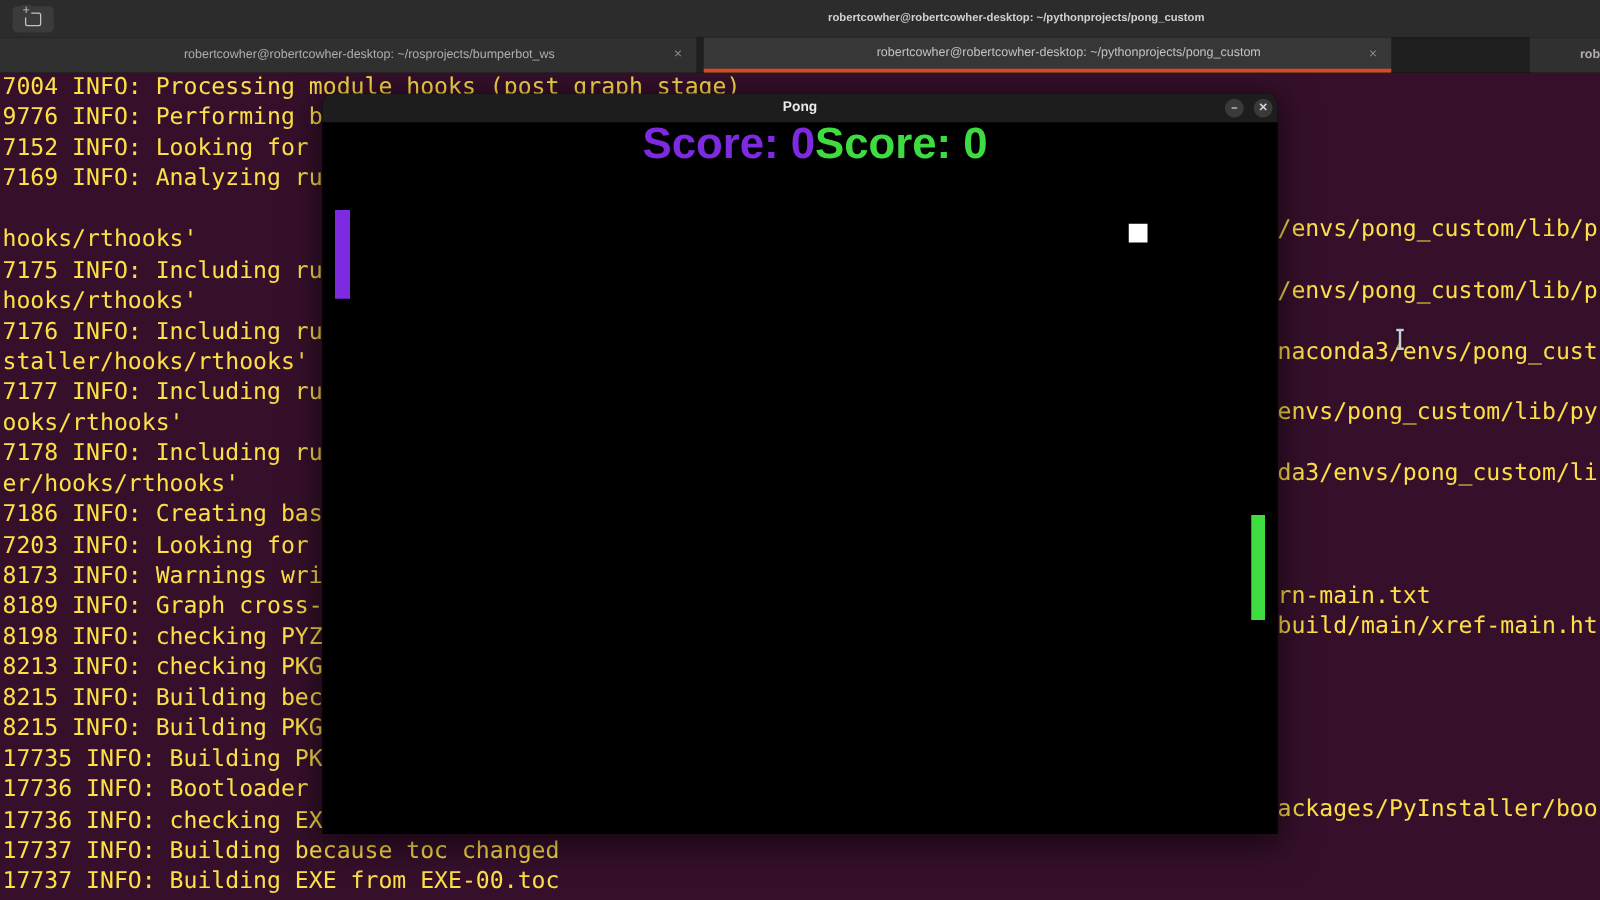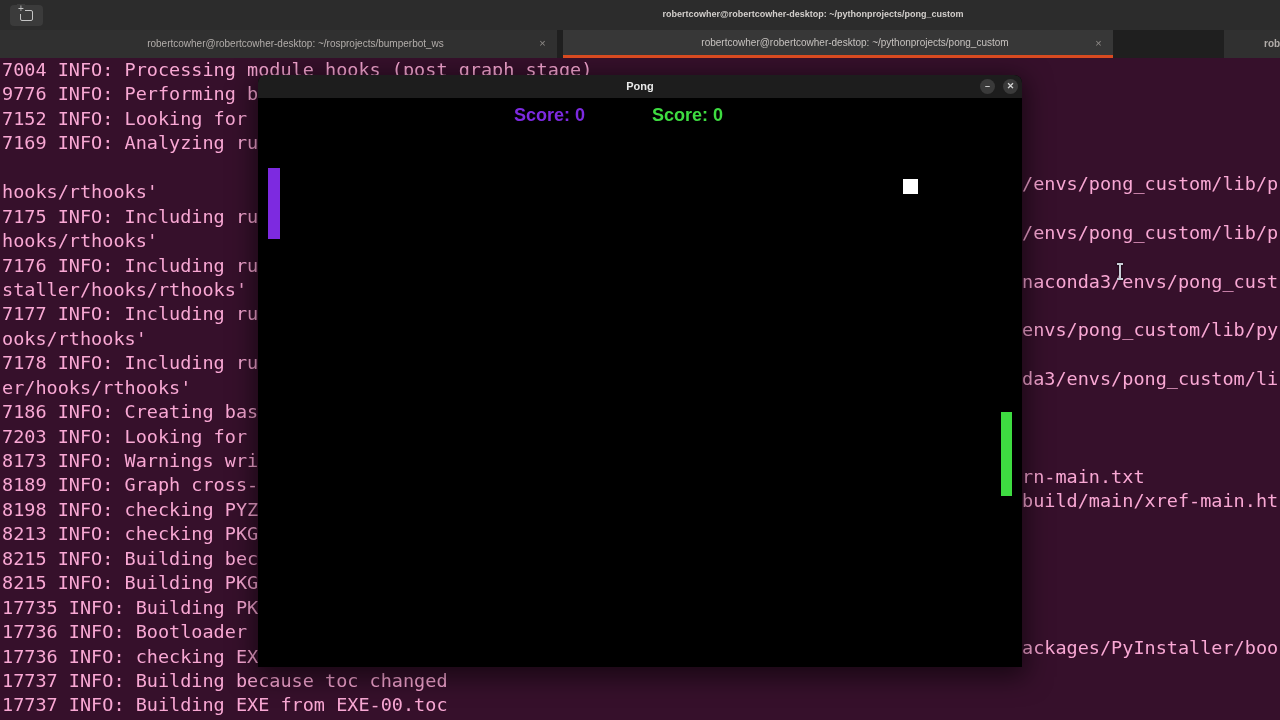--- a/index.html
+++ b/index.html
@@ -18,38 +18,38 @@
   .tab { position:absolute; top:0; height:28px; background:#303030; overflow:hidden;padding-left:34px; }
   .tab-1 { left:0; width:557px; }
   .tab-2 { left:563px; width:550px; background:#373737; border-bottom:3px solid var(--accent-tab-underline,#d84a20); }
   .tab-3 { left:1224px; width:61px;font-weight:bold; }
   .tab-label { display:block; width:100%; text-align:center; line-height:27px; font-size:10px; color:#b2adaa; white-space:nowrap; }
   .tab-2 .tab-label { color:#c6c2bf; line-height:25px; }
   .tab-3 .tab-label { text-align:left; padding-left:6px; }
   .tab-close { position:absolute; right:8px; top:7px; width:13px; height:13px; line-height:13px; text-align:center; color:#8f8b88; font-size:11px; }
 
   
-  .terminal { position:absolute; left:0; top:58px; width:1280px; height:662px; background:var(--terminal-background,#36102b); overflow:hidden; z-index:1; padding-left:2px; font-family:"DejaVu Sans Mono", monospace; font-size:18.5px; line-height:24.45px; color:#f9a8d4; }
+  .terminal { position:absolute; left:0; top:58px; width:1280px; height:662px; background:var(--terminal-background,#36102b); overflow:hidden; z-index:1; padding-left:2px; font-family:"DejaVu Sans Mono", monospace; font-size:18.5px; line-height:24.45px; color:#fde047; }
   .tline { position:relative; height:24.45px; white-space:pre; }
   .tright { position:absolute; left:1020px; top:16px; }
 
   
   .ibeam { position:absolute; left:1116px; top:263px; width:9px; height:17px; z-index:50; filter:drop-shadow(0 0 1px rgba(0,0,0,0.85)); }
   .ibeam::before { content:""; position:absolute; left:3px; top:1px; width:2px; height:15px; background:#c9ced6; }
   .ibeam::after { content:""; position:absolute; left:1px; top:0; width:6px; height:2px; background:#c9ced6; box-shadow:0 15px 0 #c9ced6; }
 
   
   .pong-window { position:absolute; left:258px; top:75px; width:764px; height:592px; background:#000; border-radius:8px 8px 0 0; box-shadow:0 6px 26px 4px rgba(0,0,0,0.55); z-index:10; }
   .pong-titlebar { position:absolute; left:0; top:0; width:100%; height:23px; background:#1d1d1d; border-radius:8px 8px 0 0; }
   .pong-title { position:absolute; left:50%; top:5px; transform:translateX(-50%); color:#e9e9e9; font-size:11px; font-weight:bold; }
   .winbtn { position:absolute; top:4px; width:15px; height:15px; border-radius:50%; background:#3a3a3a; color:#d6d6d6; text-align:center; font-size:9px; line-height:14px; font-weight:bold; }
   .btn-min { right:27px; }
   .btn-close { right:4px; }
   .pong-game { position:absolute; left:0; top:23px; width:100%; height:569px; background:#000; }
-  .score { position:absolute; top:1px; font-size:18px; font-weight:bold; line-height:32px; white-space:pre; }
+  .score { position:absolute; top:1px; font-size:35px; font-weight:bold; line-height:32px; white-space:pre; }
   .score-left { left:256px; color:var(--pong-left,#7d2ae0); }
   .score-right { left:394px; color:var(--pong-right,#3edc41); }
   .paddle-left { position:absolute; left:10px; top:70px; width:12px; height:71px; background:var(--pong-left,#7d2ae0); }
   .paddle-right { position:absolute; left:743px; top:314px; width:11px; height:84px; background:var(--pong-right,#3edc41); }
   .ball { position:absolute; left:645px; top:81px; width:15px; height:15px; background:var(--ball,#fff); }
 </style>
 </head>
 <body>
 
 <div class="terminal">

